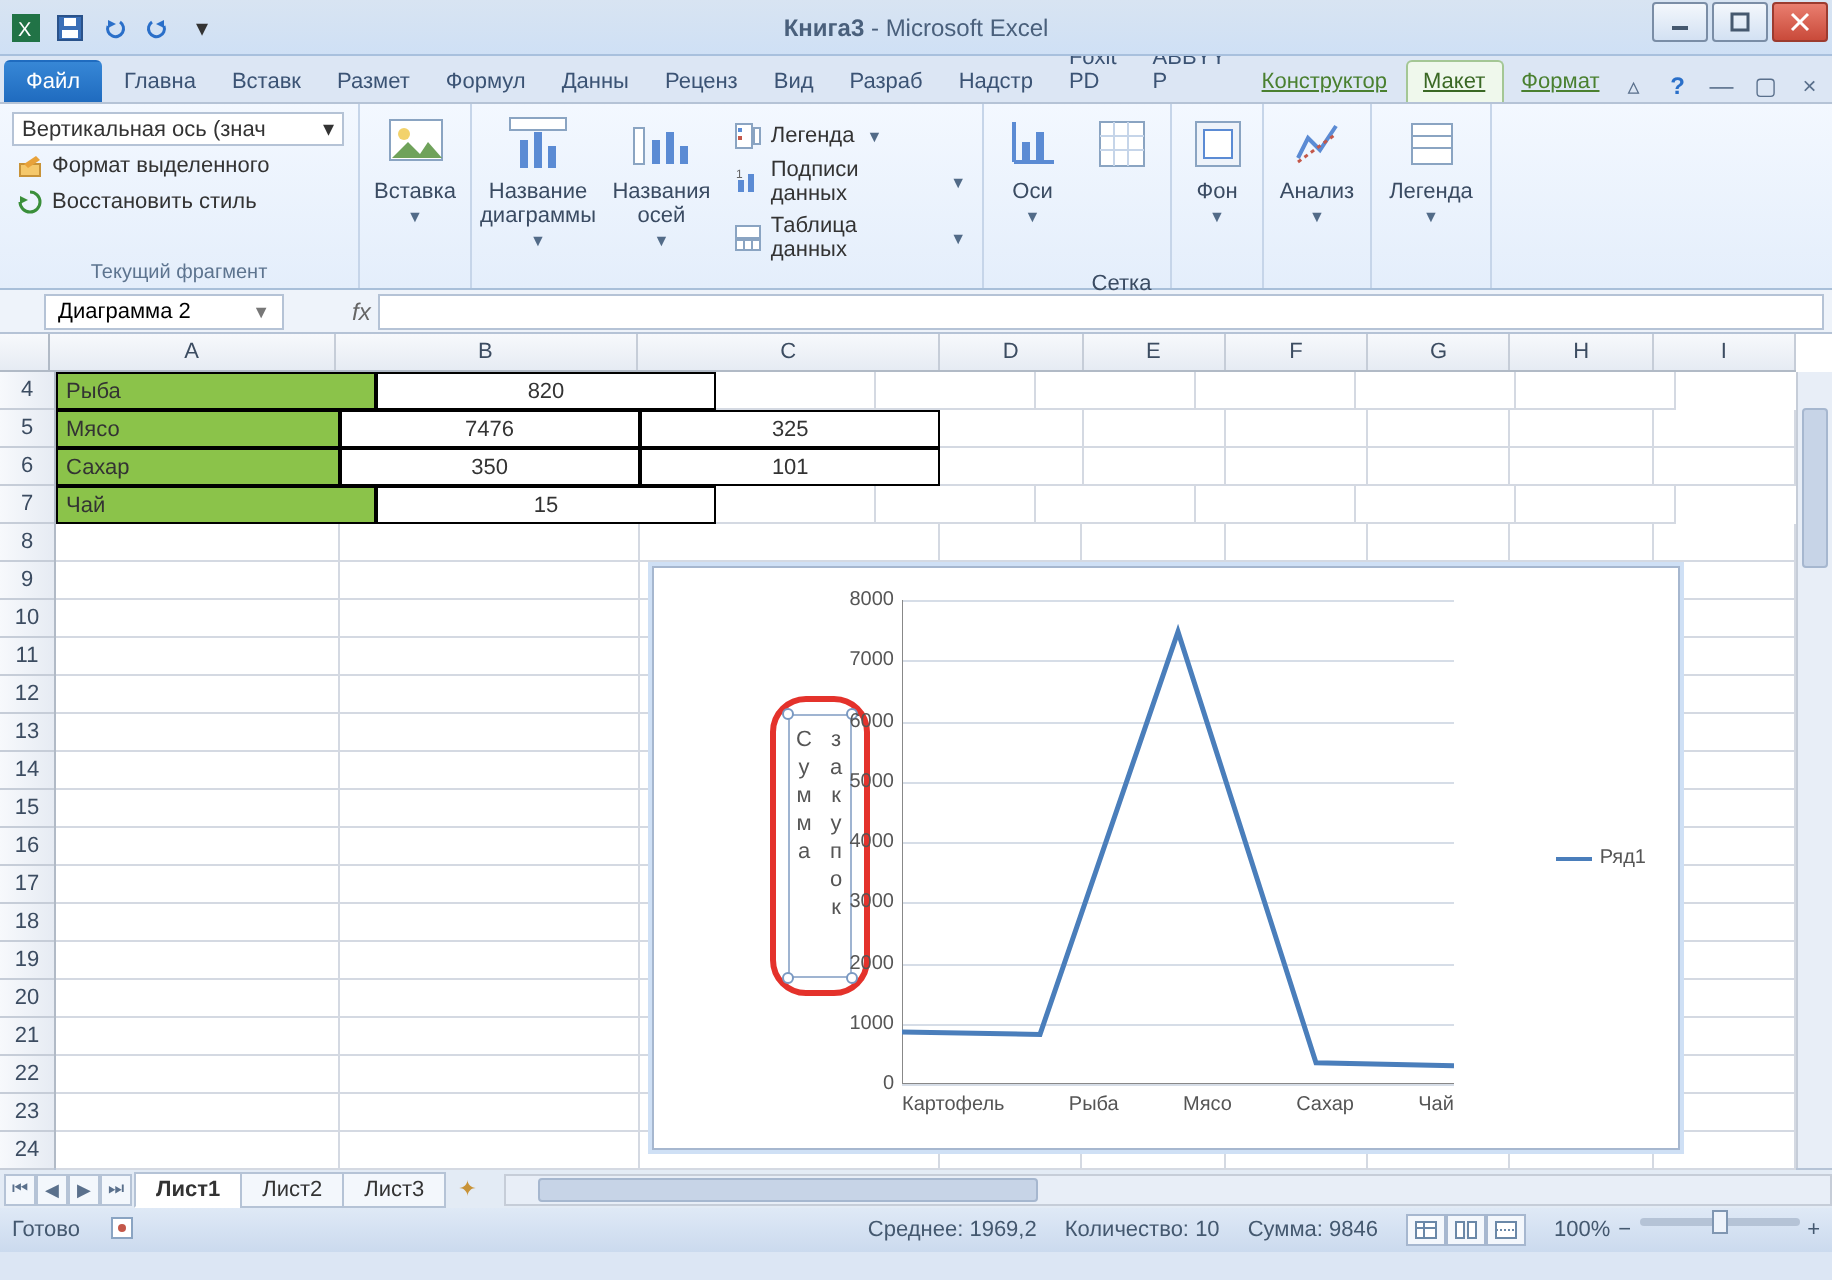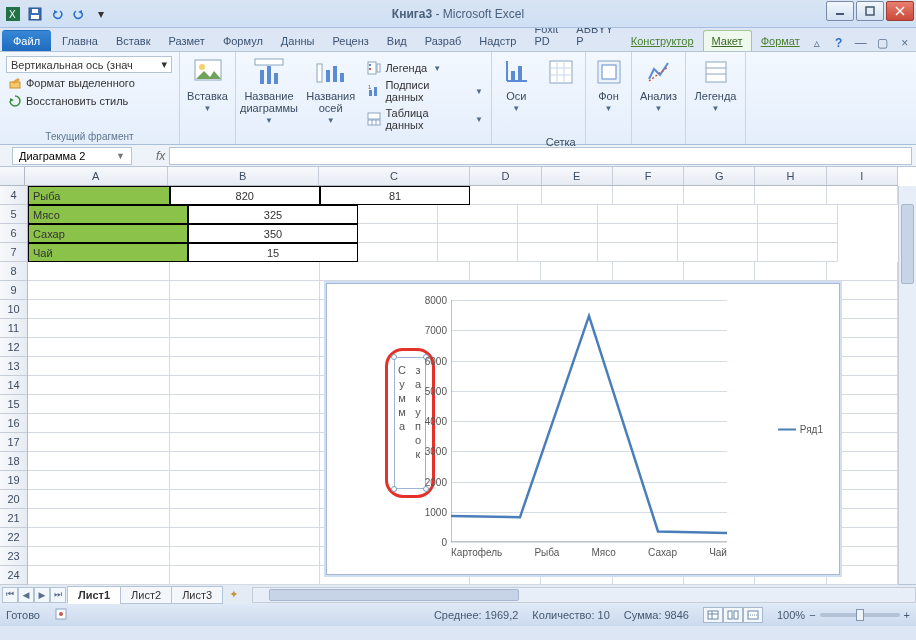--- a/index.html
+++ b/index.html
@@ -26,21 +26,21 @@
   .ribbon-group { border-right: 1px solid #c6d5e9; padding: 4px 6px 2px; display: flex; flex-direction: column; }
   .rg-body { flex: 1; display: flex; align-items: flex-start; gap: 8px; }
   .rg-label { text-align: center; color: #5d748f; font-size: 10px; margin-top: 2px; }
   .vlist { display: flex; flex-direction: column; gap: 2px; font-size: 11px; }
   .vlist .row { display: flex; align-items: center; gap: 4px; padding: 1px 2px; }
   .vlist .row svg { flex-shrink: 0; }
   .bigbtn { display: flex; flex-direction: column; align-items: center; width: 54px; font-size: 11px; color: #3a4b62; text-align: center; gap: 2px; }
   .bigbtn .icon { width: 32px; height: 32px; display: flex; align-items: center; justify-content: center; }
   .drop { font-size: 8px; color: #526b88; }
   .fx-bar { height: 22px; background: #eef3fa; border-bottom: 1px solid #b5c3d6; display: flex; align-items: center; }
-  .name-box { width: 120px; border: 1px solid #b5c3d6; background: #fff; margin: 2px 12px; height: 18px; display: flex; align-items: center; padding: 0 6px; font-size: 11px; }
+  .name-box { width: 120px; border: 1px solid #b5c3d6; background: #fff; margin: 2px 22px; height: 18px; display: flex; align-items: center; padding: 0 6px; font-size: 11px; }
   .name-box input { border: none; outline: none; width: 90px; font-size: 11px; }
   .fx-btns { display: flex; gap: 2px; padding: 0 4px; color: #888; }
   .fx-lbl { font-style: italic; color: #666; padding: 0 4px; }
   .fx-input { flex: 1; background: #fff; border: 1px solid #b5c3d6; height: 18px; margin: 2px 4px 2px 0; }
   .sheet { position: relative; background: #fff; height: 417px; display: flex; }
   .col-headers { position: absolute; top: 0; left: 0; right: 18px; height: 19px; display: flex; background: linear-gradient(#f7f9fc,#e6ebf3); border-bottom: 1px solid #b1bac6; }
   .corner { width: 28px; border-right: 1px solid #b1bac6; }
   .colh { border-right: 1px solid #c6cdd8; text-align: center; font-size: 11px; color: #3c4c61; line-height: 18px; }
   .row-headers { position: absolute; top: 19px; left: 0; width: 28px; bottom: 0; background: linear-gradient(90deg,#f7f9fc,#e6ebf3); border-right: 1px solid #b1bac6; }
   .rowh { height: 19px; border-bottom: 1px solid #c6cdd8; text-align: center; font-size: 11px; color: #3c4c61; line-height: 18px; }
@@ -70,21 +70,21 @@
   .nav-btns { display: flex; gap: 0; padding: 0 2px; }
   .nav-btns span { width: 16px; height: 16px; border: 1px solid #b5c3d6; display: inline-flex; align-items: center; justify-content: center; background: #f3f7fc; font-size: 9px; color: #5a708c; }
   .stab { padding: 2px 10px; border: 1px solid #b5c3d6; background: #f3f7fc; margin-left: -1px; }
   .stab.active { background: #fff; font-weight: bold; border-bottom-color: #fff; }
   .hscroll { flex: 1; margin-left: 8px; height: 16px; background: #e8eef7; border: 1px solid #c6cdd8; position: relative; }
   .hscroll .thumb { position: absolute; left: 16px; top: 1px; bottom: 1px; width: 250px; background: #c7d4e7; border: 1px solid #a6b7cf; border-radius: 2px; }
   .status { height: 22px; background: linear-gradient(#dfe9f6,#cbdaee); display: flex; align-items: center; padding: 0 6px; font-size: 11px; color: #44586f; gap: 14px; }
   .status .spacer { flex: 1; }
   .view-btns { display: flex; gap: 0; }
   .view-btns span { width: 20px; height: 16px; border: 1px solid #a6b7cf; background: #f3f7fc; display: inline-flex; align-items: center; justify-content: center; }
-  .zoom { display: flex; align-items: center; gap: 4px; }
+  .zoom { display: flex; gap: 4px; }
   .zoom .slider { width: 80px; height: 4px; background: #b5c3d6; position: relative; border-radius: 2px; }
   .zoom .slider .th { position: absolute; left: 50%; top: -4px; width: 8px; height: 12px; background: #eef3fa; border: 1px solid #8096b1; transform: translateX(-50%); }
 </style>
 </head>
 <body>
 
 <div class="title-bar">
   <div class="qat">
     <span class="qat-item">
         <svg width="14" height="14">
@@ -387,41 +387,42 @@
       <div class="rowh">20</div>
       <div class="rowh">21</div>
       <div class="rowh">22</div>
       <div class="rowh">23</div>
       <div class="rowh">24</div>
     </div>
   <div class="cells" id="cells-host">
       <div class="grid-row">
         <div class="cell hdr" style="width:160px">Рыба</div>
         <div class="cell dat" style="width:170px">820</div>
-        <div class="cell dat" style="width:170px">81</div>
         <div class="cell" style="width:80px"></div>
         <div class="cell" style="width:80px"></div>
         <div class="cell" style="width:80px"></div>
         <div class="cell" style="width:80px"></div>
         <div class="cell" style="width:80px"></div>
         <div class="cell" style="width:80px"></div>
       </div>
       <div class="grid-row">
         <div class="cell hdr" style="width:160px">Мясо</div>
+        <div class="cell dat" style="width:170px">7476</div>
         <div class="cell dat" style="width:170px">325</div>
         <div class="cell" style="width:80px"></div>
         <div class="cell" style="width:80px"></div>
         <div class="cell" style="width:80px"></div>
         <div class="cell" style="width:80px"></div>
         <div class="cell" style="width:80px"></div>
         <div class="cell" style="width:80px"></div>
       </div>
       <div class="grid-row">
         <div class="cell hdr" style="width:160px">Сахар</div>
         <div class="cell dat" style="width:170px">350</div>
+        <div class="cell dat" style="width:170px">101</div>
         <div class="cell" style="width:80px"></div>
         <div class="cell" style="width:80px"></div>
         <div class="cell" style="width:80px"></div>
         <div class="cell" style="width:80px"></div>
         <div class="cell" style="width:80px"></div>
         <div class="cell" style="width:80px"></div>
       </div>
       <div class="grid-row">
         <div class="cell hdr" style="width:160px">Чай</div>
         <div class="cell dat" style="width:170px">15</div>

